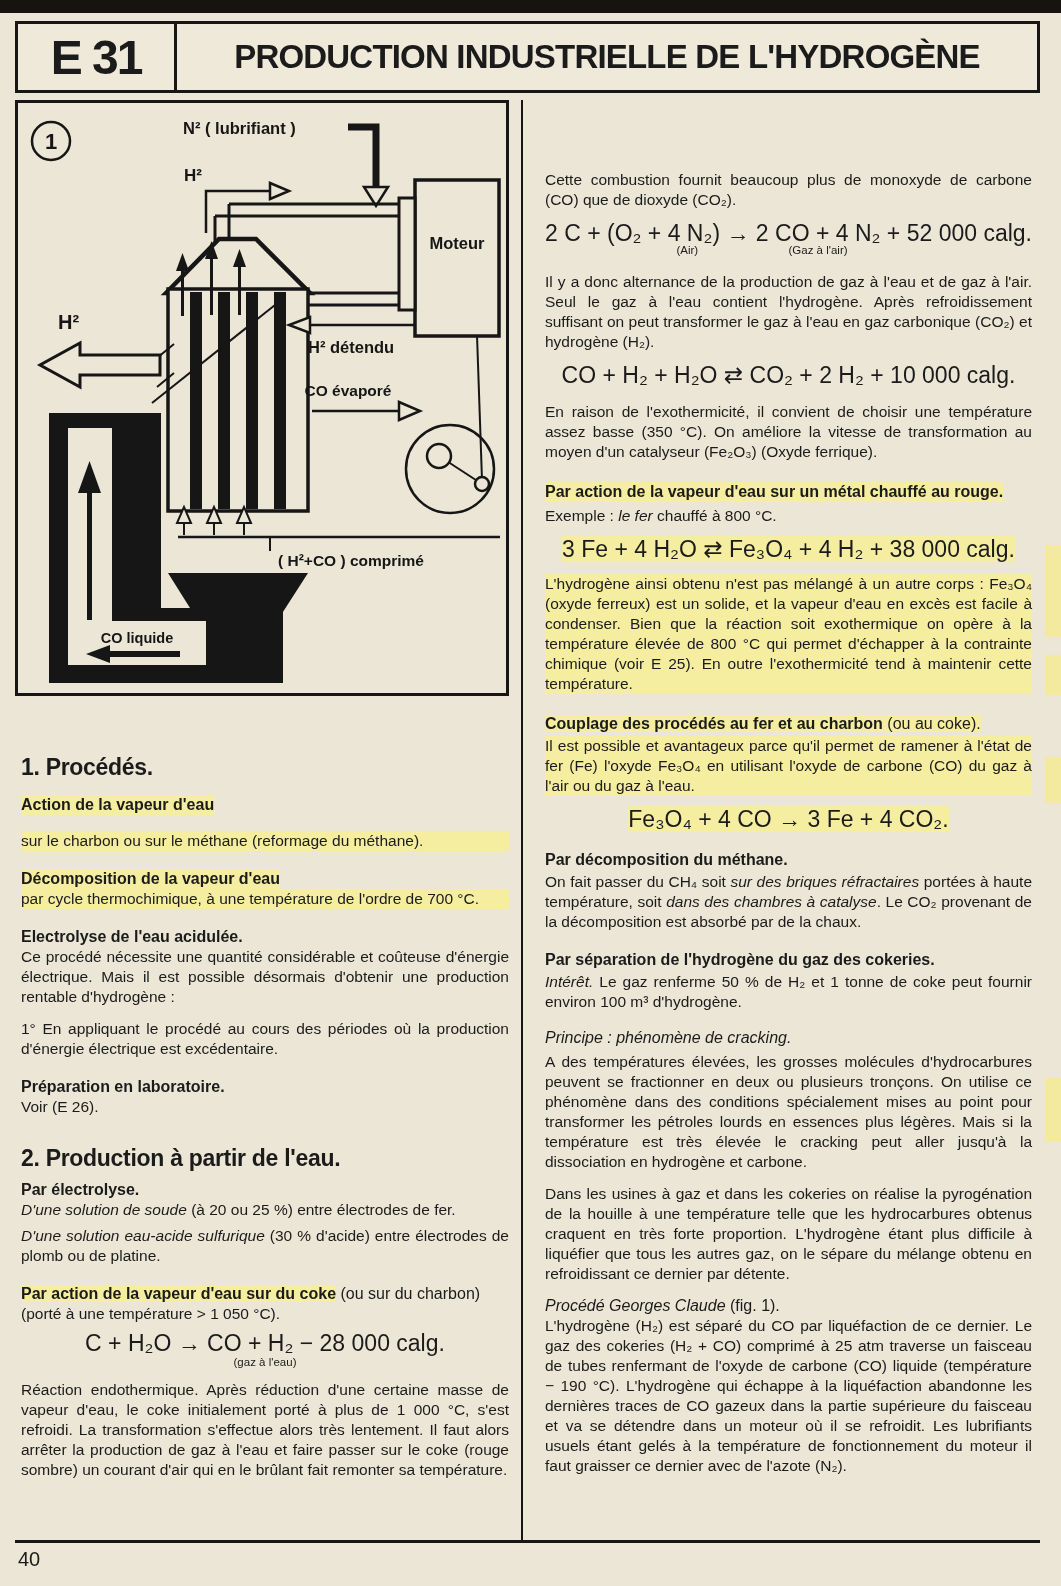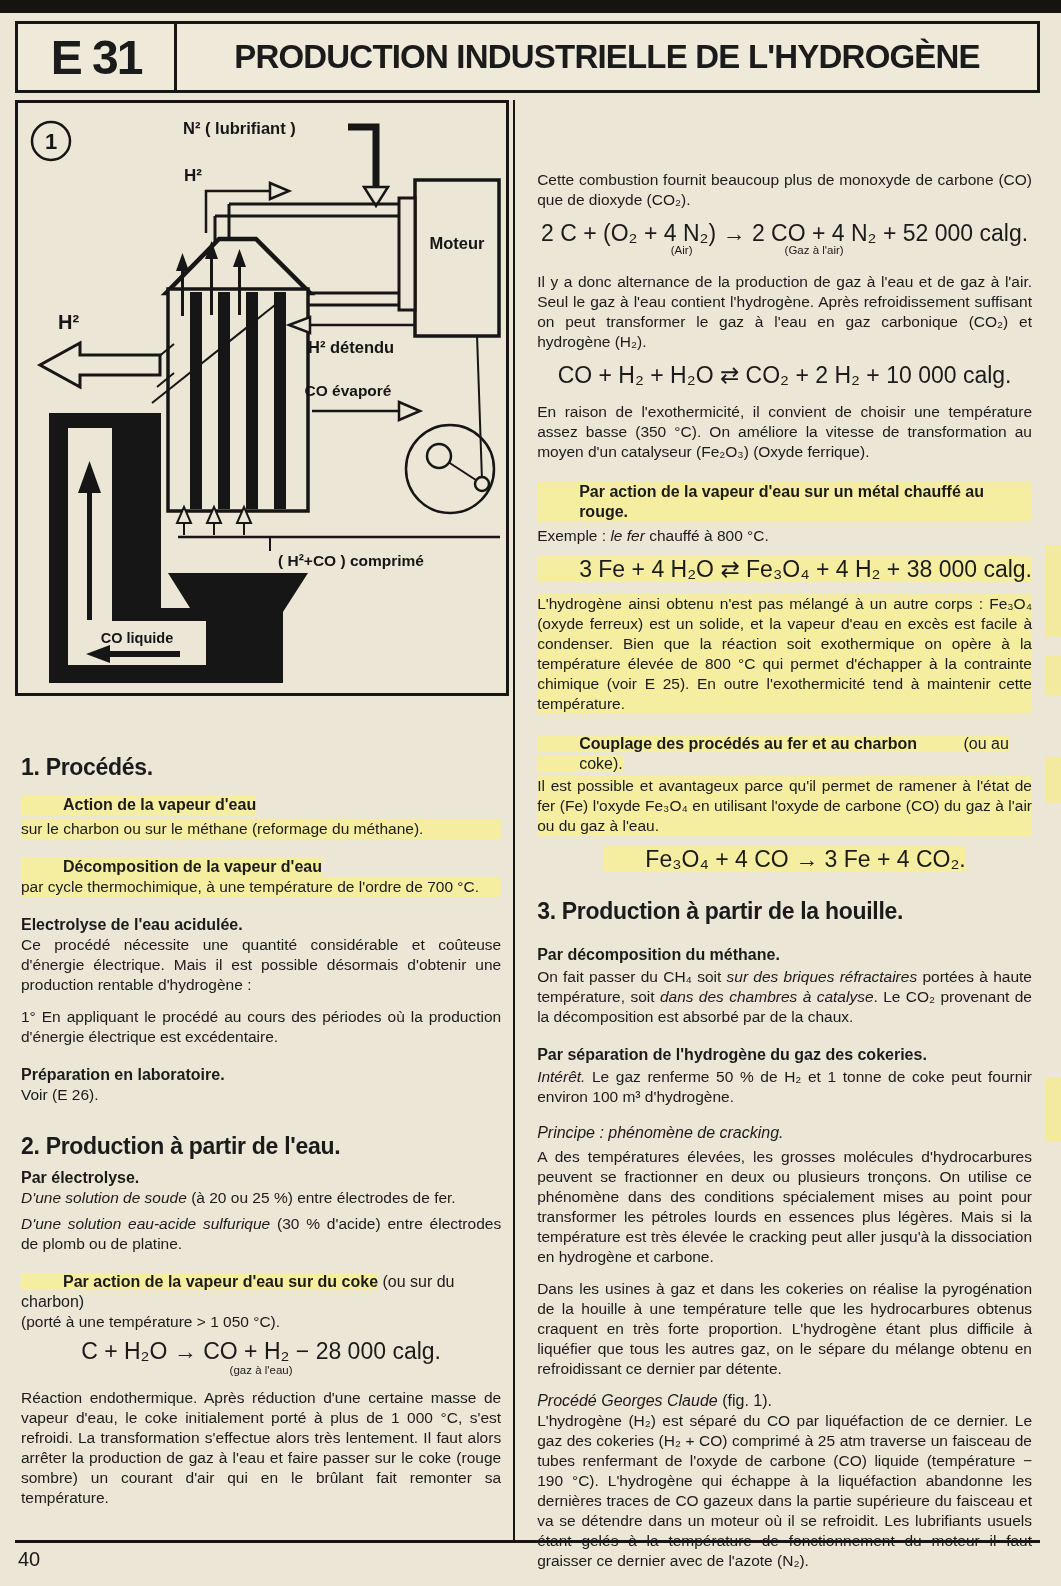--- a/index.html
+++ b/index.html
@@ -34,21 +34,21 @@
 
   p.body { font-size:15.5px; line-height:20px; text-align:justify; margin-top:12px; }
   .subhead { font-weight:bold; font-size:16px; line-height:20px; margin-top:18px; }
   .after-head { margin-top:1px; }
   .section-title { font-size:23px; font-weight:bold; margin-top:28px; letter-spacing:-0.3px; }
   .eq { text-align:center; font-size:23px; line-height:22px; margin-top:12px; position:relative; white-space:nowrap; }
   .eq-ann-line { height:16px; position:relative; font-size:11.5px; }
   .eq-ann-center { text-align:center; font-size:11.5px; margin-top:2px; }
   .it { font-style:italic; }
   .b { font-weight:bold; }
-  .hl { background:#f5eda0; box-decoration-break:clone;padding-left:42px; }
+  .hl { background:#f5eda0; box-decoration-break:clone; }
   .hl-block { background:#f5eda0; }
   .pagenum { position:absolute; left:18px; top:1548px; font-size:20px; }
   .margin-hl { position:absolute; right:0; width:16px; background:rgba(244,234,150,0.85); }
   svg text { font-family:"Liberation Sans","DejaVu Sans",sans-serif; }
 </style>
 </head>
 <body>
 
 <div class="page">
   <div class="topstrip"></div>
@@ -152,21 +152,21 @@
           <line x1="421" y1="353" x2="464" y2="381" stroke="#161616" stroke-width="2"></line>
           <circle cx="421" cy="353" r="12" fill="#ebe6d5" stroke="#161616" stroke-width="2.5"></circle>
           <circle cx="464" cy="381" r="7" fill="#ebe6d5" stroke="#161616" stroke-width="2.5"></circle>
         </svg>
       </div>
 
       <div class="left-text">
         <div class="section-title" style="margin-top:0">1. Procédés.</div>
 
         <div class="subhead hl" style="margin-top:14px; display:inline-block;">Action de la vapeur d'eau</div>
-        <p class="body after-head hl-block" style="margin-top:4px">sur le charbon ou sur le méthane (reformage du méthane).</p>
+        <p class="body after-head hl-block" style="margin-top:16px">sur le charbon ou sur le méthane (reformage du méthane).</p>
 
         <div class="subhead hl" style="display:inline-block;">Décomposition de la vapeur d'eau</div>
         <p class="body after-head hl-block" style="margin-top:0">par cycle thermochimique, à une température de l'ordre de 700 °C.</p>
 
         <div class="subhead">Electrolyse de l'eau acidulée.</div>
         <p class="body after-head" style="margin-top:0">Ce procédé nécessite une quantité considérable et coûteuse d'énergie électrique. Mais il est possible désormais d'obtenir une production rentable d'hydrogène :</p>
         <p class="body">1°  En appliquant le procédé au cours des périodes où la production d'énergie électrique est excédentaire.</p>
 
         <div class="subhead">Préparation en laboratoire.</div>
         <p class="body after-head" style="margin-top:0">Voir (E 26).</p>
@@ -207,21 +207,20 @@
 
       <div class="eq"><span class="hl">3 Fe + 4 H₂O ⇄ Fe₃O₄ + 4 H₂ + 38 000 calg.</span></div>
 
       <p class="body hl-block" style="margin-top:14px">L'hydrogène ainsi obtenu n'est pas mélangé à un autre corps : Fe₃O₄ (oxyde ferreux) est un solide, et la vapeur d'eau en excès est facile à condenser. Bien que la réaction soit exothermique on opère à la température élevée de 800 °C qui permet d'échapper à la contrainte chimique (voir E 25). En outre l'exothermicité tend à maintenir cette température.</p>
 
       <div class="subhead" style="margin-top:20px"><span class="hl">Couplage des procédés au fer et au charbon</span><span style="font-weight:normal" class="hl"> (ou au coke).</span></div>
       <p class="body hl-block" style="margin-top:2px">Il est possible et avantageux parce qu'il permet de ramener à l'état de fer (Fe) l'oxyde Fe₃O₄ en utilisant l'oxyde de carbone (CO) du gaz à l'air ou du gaz à l'eau.</p>
 
       <div class="eq"><span class="hl">Fe₃O₄ + 4 CO → 3 Fe + 4 CO₂.</span></div>
 
-      <div class="section-title">3. Production à partir de la houille.</div>
 
       <div class="subhead" style="margin-top:20px">Par décomposition du méthane.</div>
       <p class="body" style="margin-top:2px"><span>On fait passer du CH₄ soit </span><span class="it">sur des briques réfractaires</span><span> portées à haute température, soit </span><span class="it">dans des chambres à catalyse</span><span>. Le CO₂ provenant de la décomposition est absorbé par de la chaux.</span></p>
 
       <div class="subhead">Par séparation de l'hydrogène du gaz des cokeries.</div>
       <p class="body" style="margin-top:2px"><span class="it">Intérêt.</span><span> Le gaz renferme 50 % de H₂ et 1 tonne de coke peut fournir environ 100 m³ d'hydrogène.</span></p>
 
       <div class="subhead it" style="font-weight:normal; margin-top:16px">Principe : phénomène de cracking.</div>
       <p class="body" style="margin-top:4px">A des températures élevées, les grosses molécules d'hydrocarbures peuvent se fractionner en deux ou plusieurs tronçons. On utilise ce phénomène dans des conditions spécialement mises au point pour transformer les pétroles lourds en essences plus légères. Mais si la température est très élevée le cracking peut aller jusqu'à la dissociation en hydrogène et carbone.</p>
 

